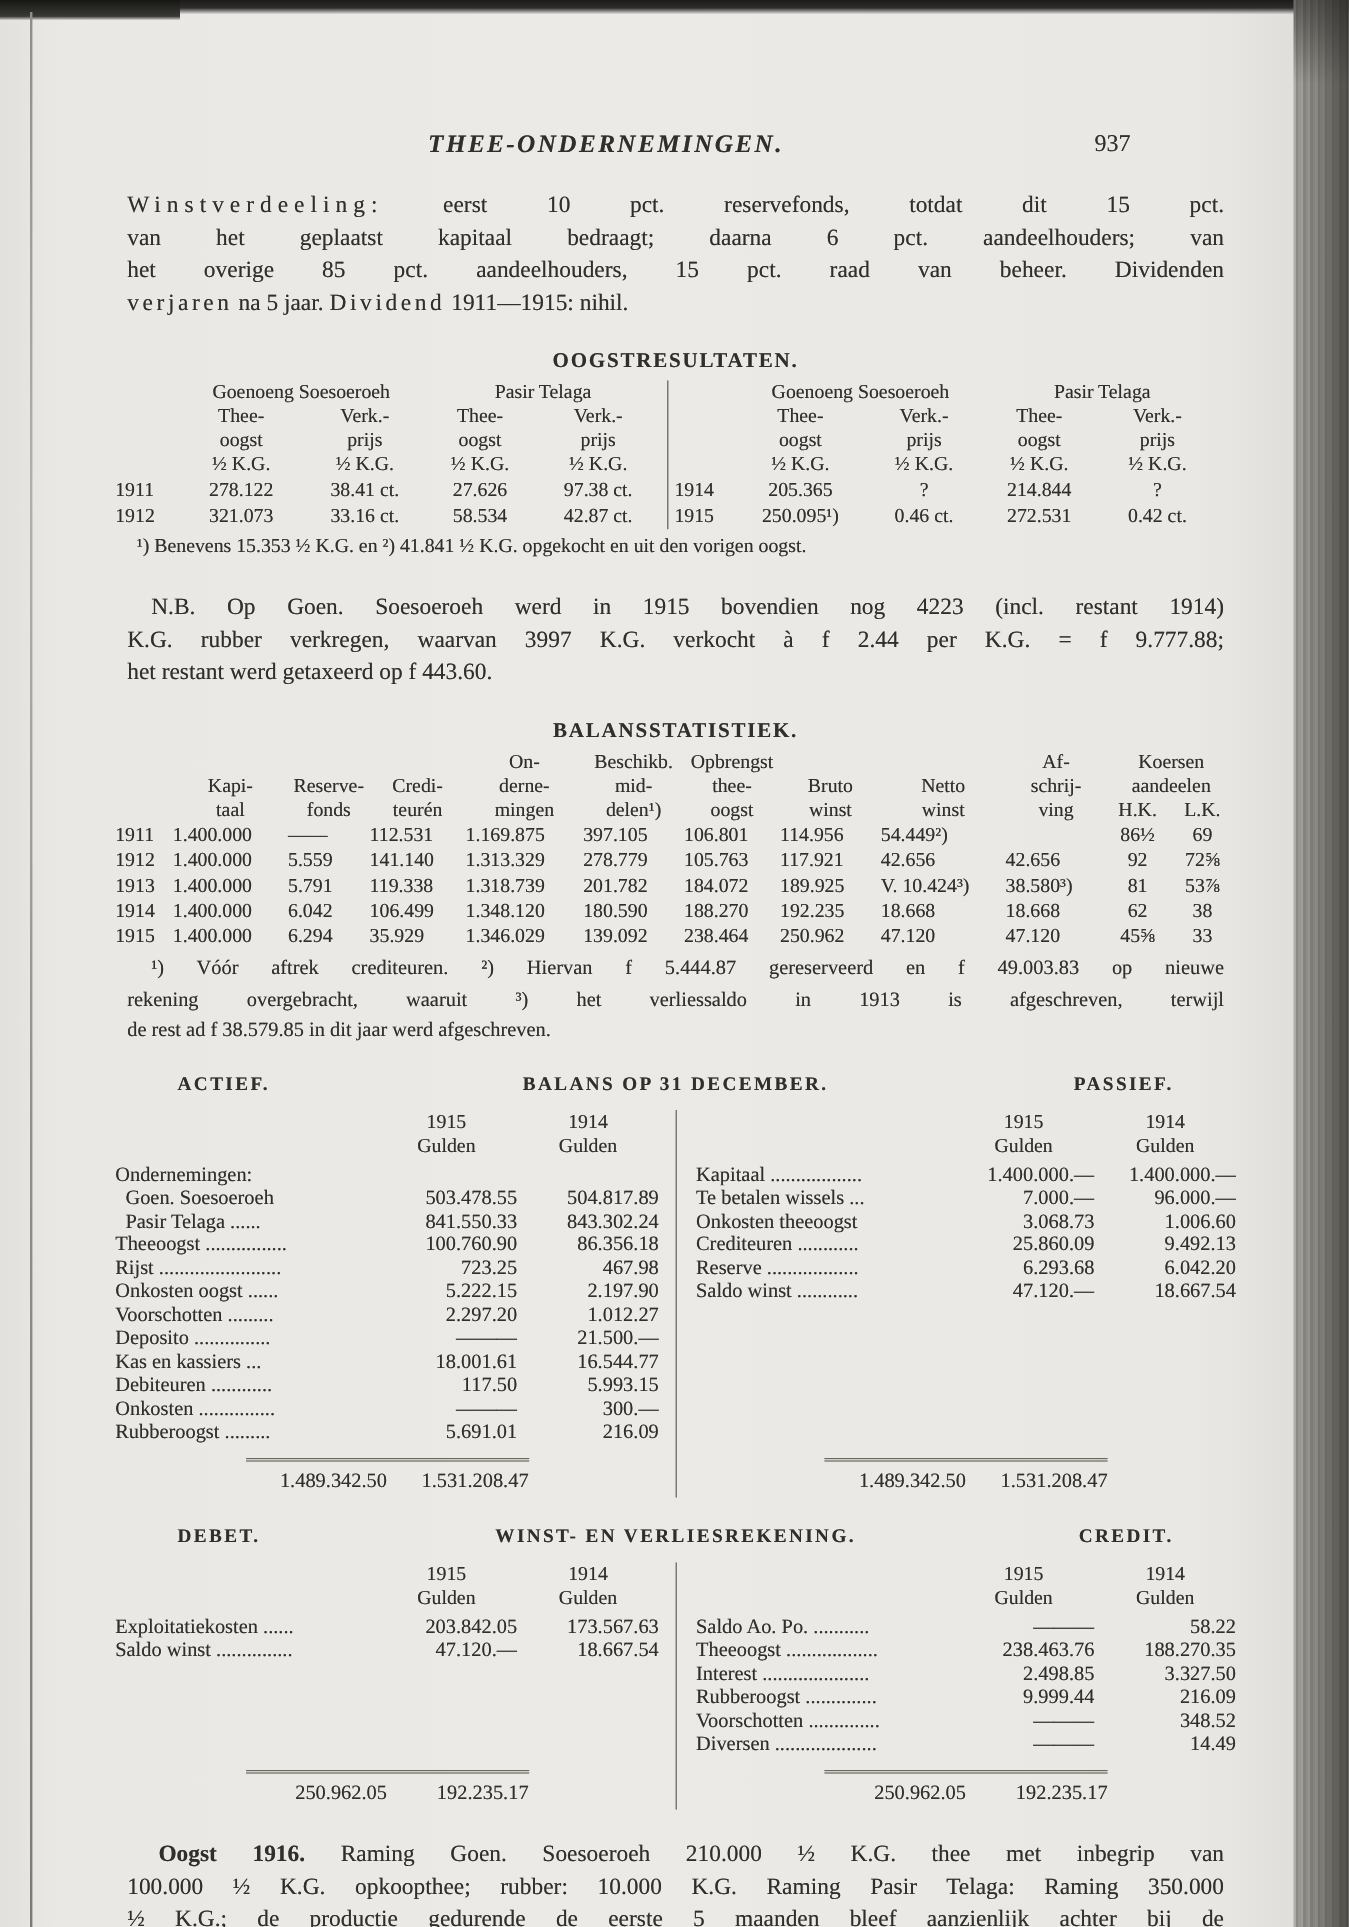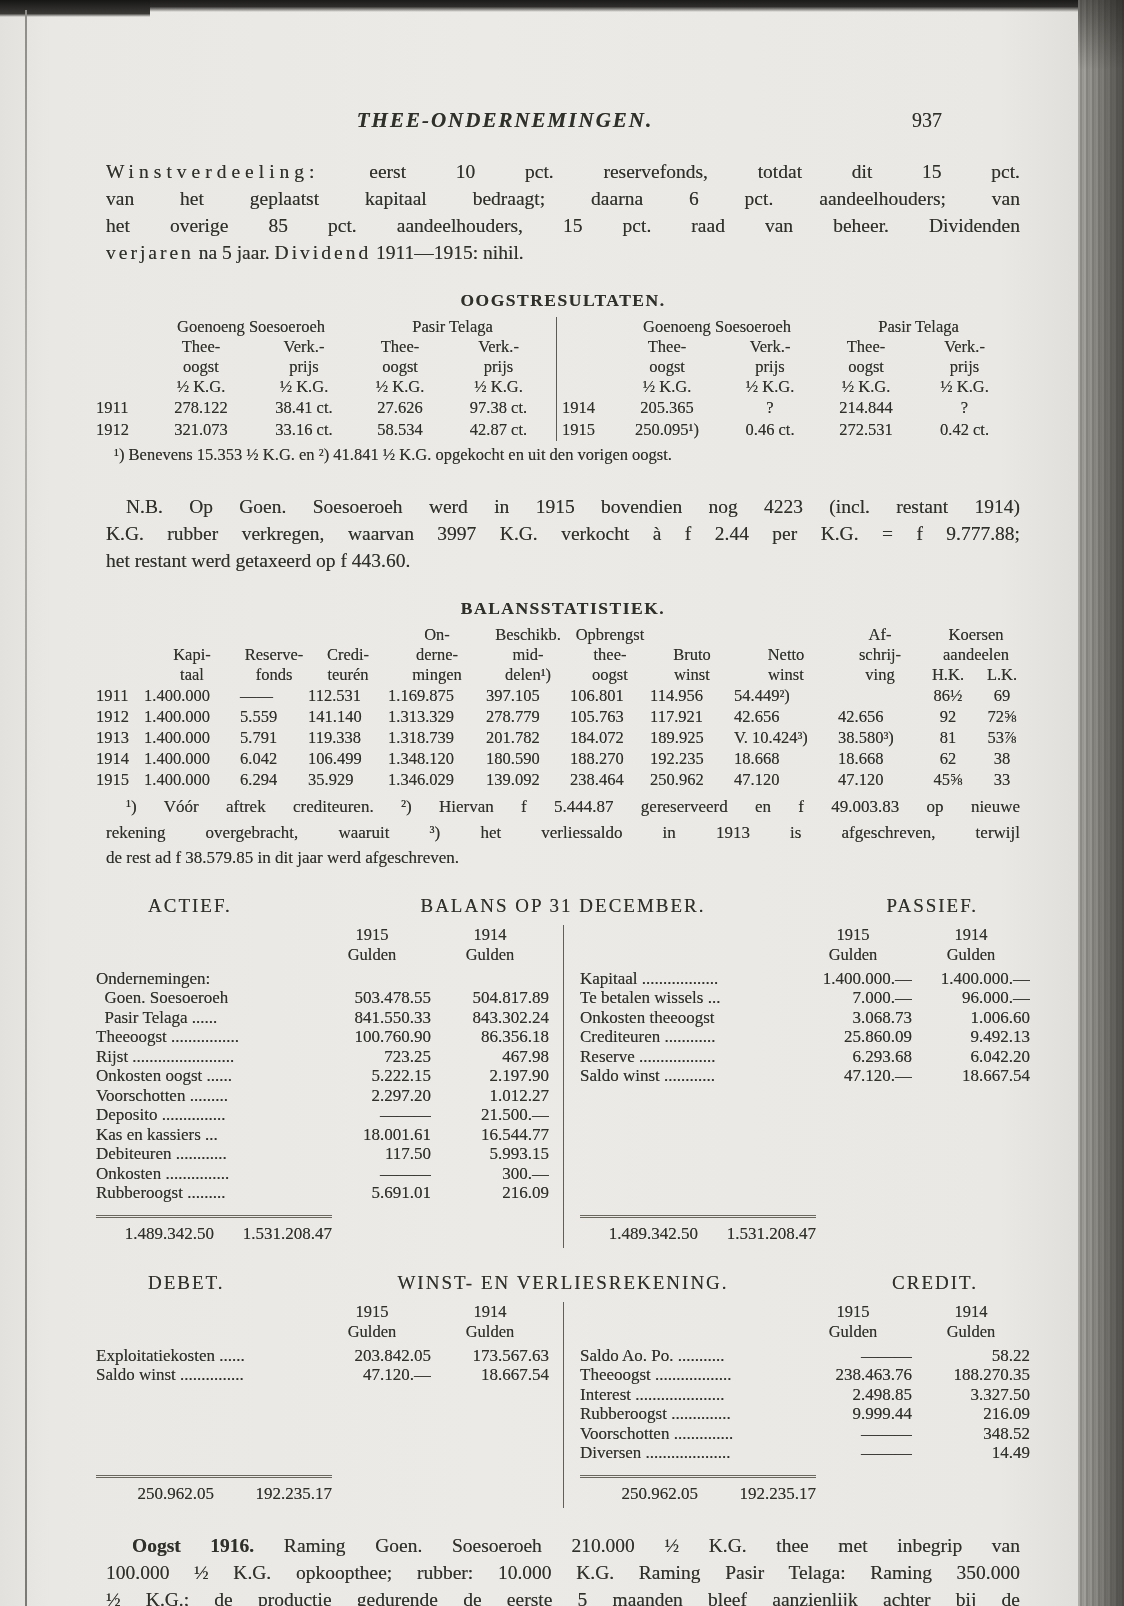--- a/index.html
+++ b/index.html
@@ -56,36 +56,36 @@
   
   .stat{table-layout:fixed;width:934px;margin-top:4px}
   .stat th{font-weight:normal;font-size:16.5px;line-height:20px;text-align:center;padding:0;white-space:nowrap}
   .stat td{font-size:16.5px;line-height:21px;text-align:left;padding:0 6px 0 0;white-space:nowrap}
   .stat td:first-child{text-align:left;padding:0}
   .stat td:nth-child(11),.stat td:nth-child(12){text-align:center;padding:0}
   .statfn{margin-top:4px;font-size:17px;line-height:25.5px}
   .statfn .jline:first-child,.statfn .lline:first-child{text-indent:20px}
 
   
-  .lhead{position:relative;height:26px;margin-top:24px;font-weight:normal;font-size:19px;letter-spacing:2px}
+  .lhead{position:relative;height:26px;margin-top:24px;font-weight:bold;font-size:16px;letter-spacing:2px}
   .lh-left{position:absolute;left:52px}
   .lh-center{position:absolute;left:0;right:0;text-align:center}
   .lh-right{position:absolute;right:52px}
   .ledger{display:flex;align-items:stretch;margin-top:4px}
   .side{width:50%;display:flex;flex-direction:column;box-sizing:border-box;padding-bottom:4px}
   .side.l{padding-right:14px}
   .side.r{border-left:1px solid #615f58;padding-left:16px}
   .colhead{display:flex;font-size:16.5px;line-height:20px;margin-bottom:4px}
   .lblspace{flex:1}
   .ch{width:118px;text-align:center}
   .lt{width:100%;table-layout:fixed}
   .lt td{font-size:17px;line-height:19.5px;padding:0;white-space:nowrap;overflow:hidden}
   .lt td:first-child{text-align:left}
   .lt td:nth-child(2),.lt td:nth-child(3){width:118px;text-align:right}
-  .totalrow{display:flex;justify-content:flex-start;margin-top:auto;padding-top:12px}
+  .totalrow{display:flex;justify-content:center;margin-top:auto;padding-top:12px}
   .tbox{display:flex;border-top:3px double #6a675f;padding-top:6px}
   .tval{width:118px;text-align:right;font-size:17px}
 </style>
 </head>
 <body>
 
 <div class="page">
   <div class="top-edge"></div>
   <div class="right-edge"></div>
   <div class="left-line"></div>

